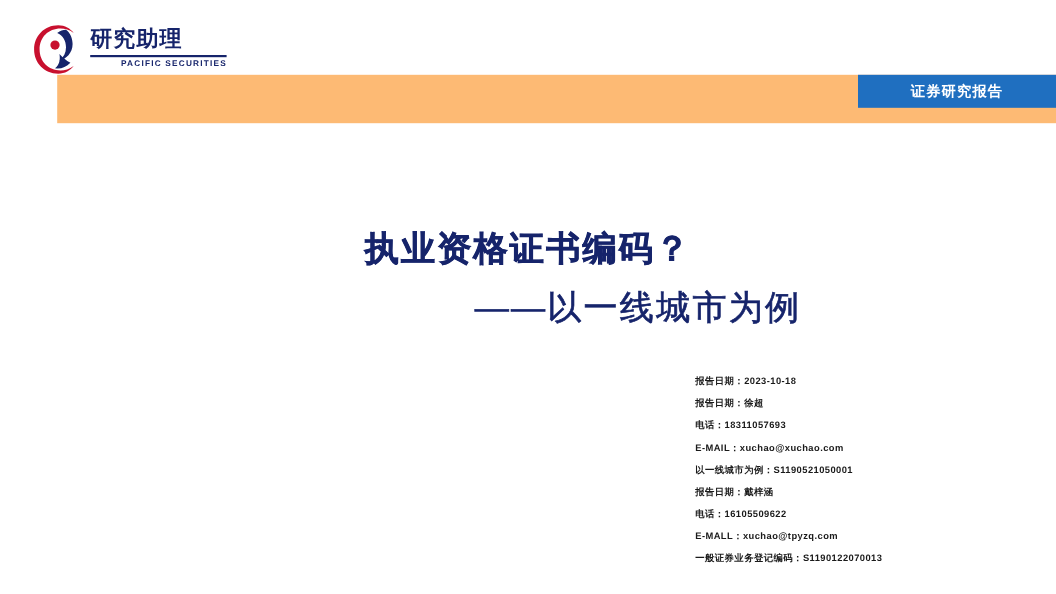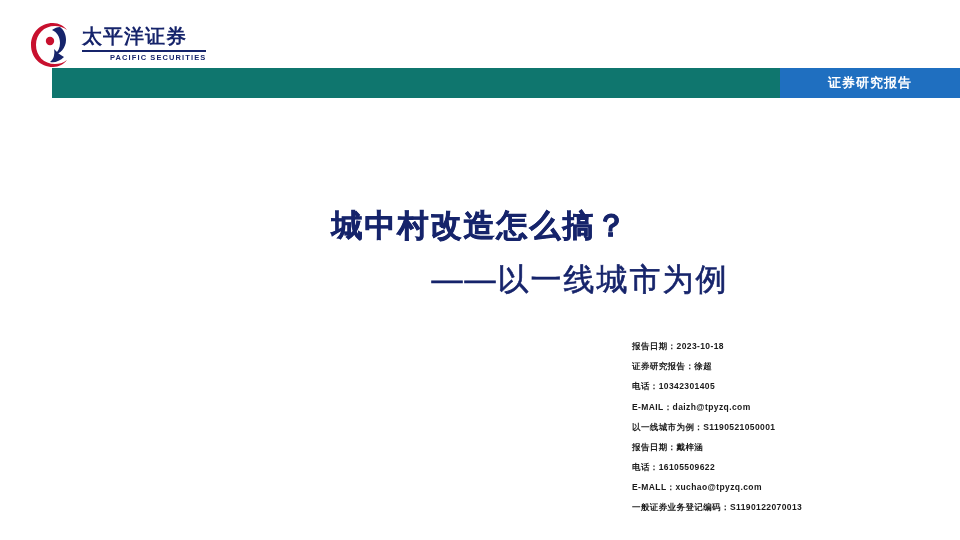--- a/index.html
+++ b/index.html
@@ -71,22 +71,22 @@
     font-weight: bold;
     margin-left: 28px;
   }
 
   
   .banner {
     position: absolute;
     left: 52px;
     top: 68px;
     width: 908px;
-    height: 30px;
-    background: #0f766e;
+    height: 44px;
+    background: #fdba74;
   }
   .banner-tab {
     position: absolute;
     right: 0;
     top: 0;
     width: 180px;
     height: 30px;
     background: #1f6fc0;
     display: flex;
     align-items: center;
@@ -154,42 +154,42 @@
   <div class="logo-block">
     <div class="logo-mark">
       <svg width="46" height="48" viewBox="0 0 46 48" xmlns="http://www.w3.org/2000/svg">
         <path d="M23 2 C10 2 1 12 1 24 C1 36 10 46 23 46 C29 46 34 43 37 39 C33 42 29 43 25 43 C14 43 6 35 6 24 C6 13 14 5 25 5 C29 5 33 6 37 9 C34 5 29 2 23 2 Z" fill="#c8102e"></path>
         <path d="M30 6 C34 9 36 14 36 19 C36 27 30 33 24 34 C28 31 30 27 30 22 C30 16 27 11 22 9 C25 7 27 6 30 6 Z" fill="#16246b"></path>
         <circle cx="20" cy="20" r="4.2" fill="#c8102e"></circle>
         <path d="M24 28 C27 31 30 34 34 36 C30 40 25 42 20 41 C24 38 25 33 24 28 Z" fill="#16246b"></path>
       </svg>
     </div>
     <div class="logo-text">
-      <div class="logo-cn">太平洋证券</div>
+      <div class="logo-cn">研究助理</div>
       <div class="logo-rule"></div>
       <div class="logo-en">PACIFIC  SECURITIES</div>
     </div>
   </div>
 
   <div class="banner">
     <div class="banner-tab">
       <span>证券研究报告</span>
     </div>
   </div>
 
   <div class="title-wrap">
-    <div class="title-line1">城中村改造怎么搞？</div>
+    <div class="title-line1">执业资格证书编码？</div>
     <div class="title-line2">——以一线城市为例</div>
   </div>
 
   <div class="meta">
     <div class="meta-row">报告日期：2023-10-18</div>
-    <div class="meta-row">证券研究报告：徐超</div>
-    <div class="meta-row">电话：10342301405</div>
-    <div class="meta-row">E-MAIL：daizh@tpyzq.com</div>
+    <div class="meta-row">报告日期：徐超</div>
+    <div class="meta-row">电话：18311057693</div>
+    <div class="meta-row">E-MAIL：xuchao@xuchao.com</div>
     <div class="meta-row">以一线城市为例：S1190521050001</div>
     <div class="meta-row">报告日期：戴梓涵</div>
     <div class="meta-row">电话：16105509622</div>
     <div class="meta-row">E-MALL：xuchao@tpyzq.com</div>
     <div class="meta-row">一般证券业务登记编码：S1190122070013</div>
   </div>
 
 </div>
 
 </body></html>

